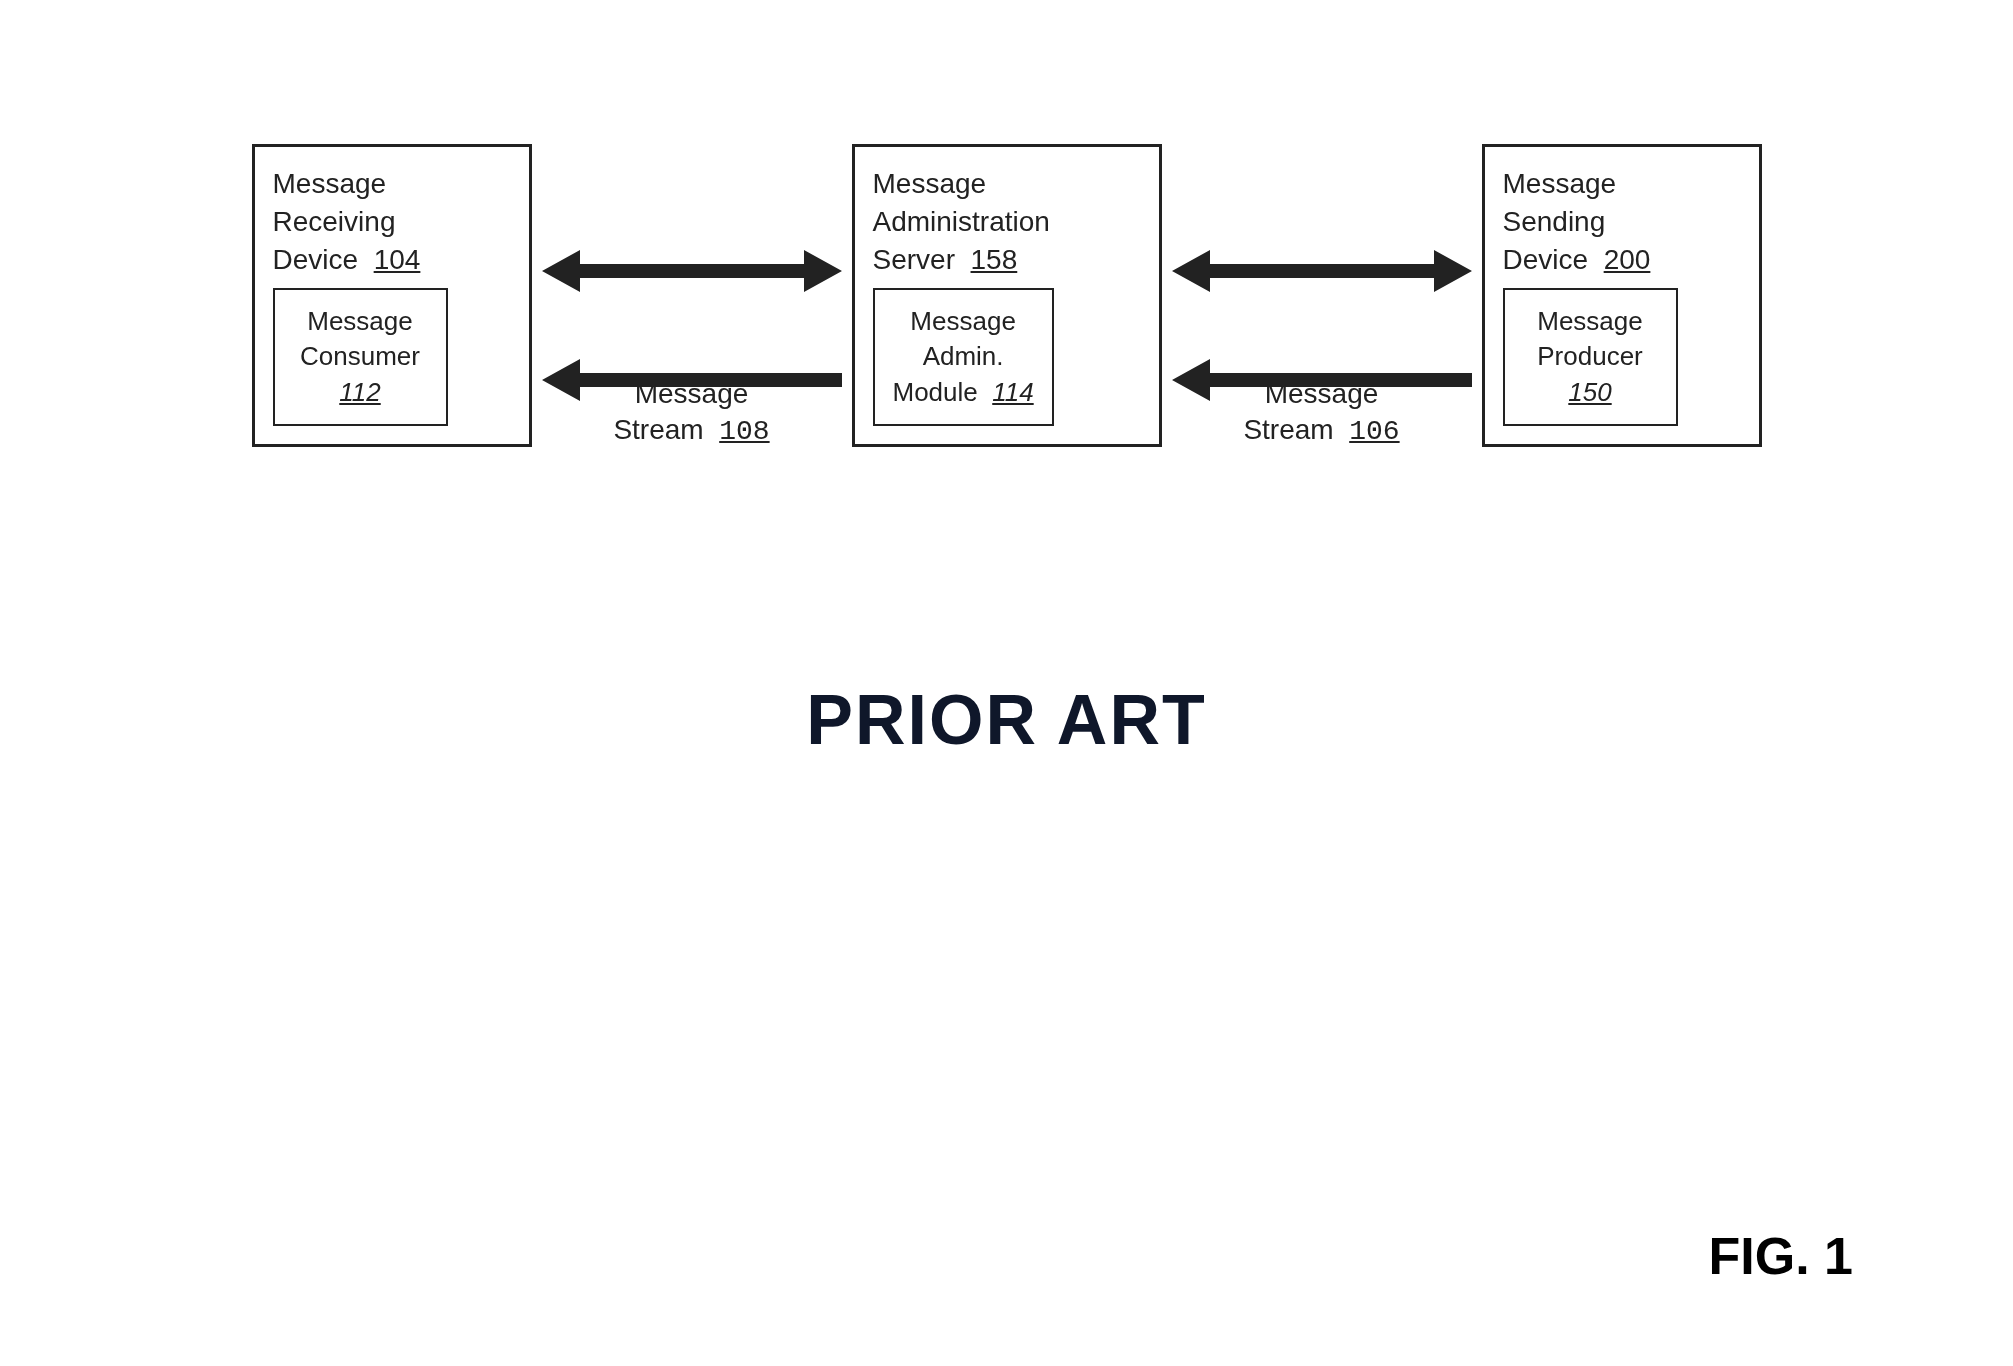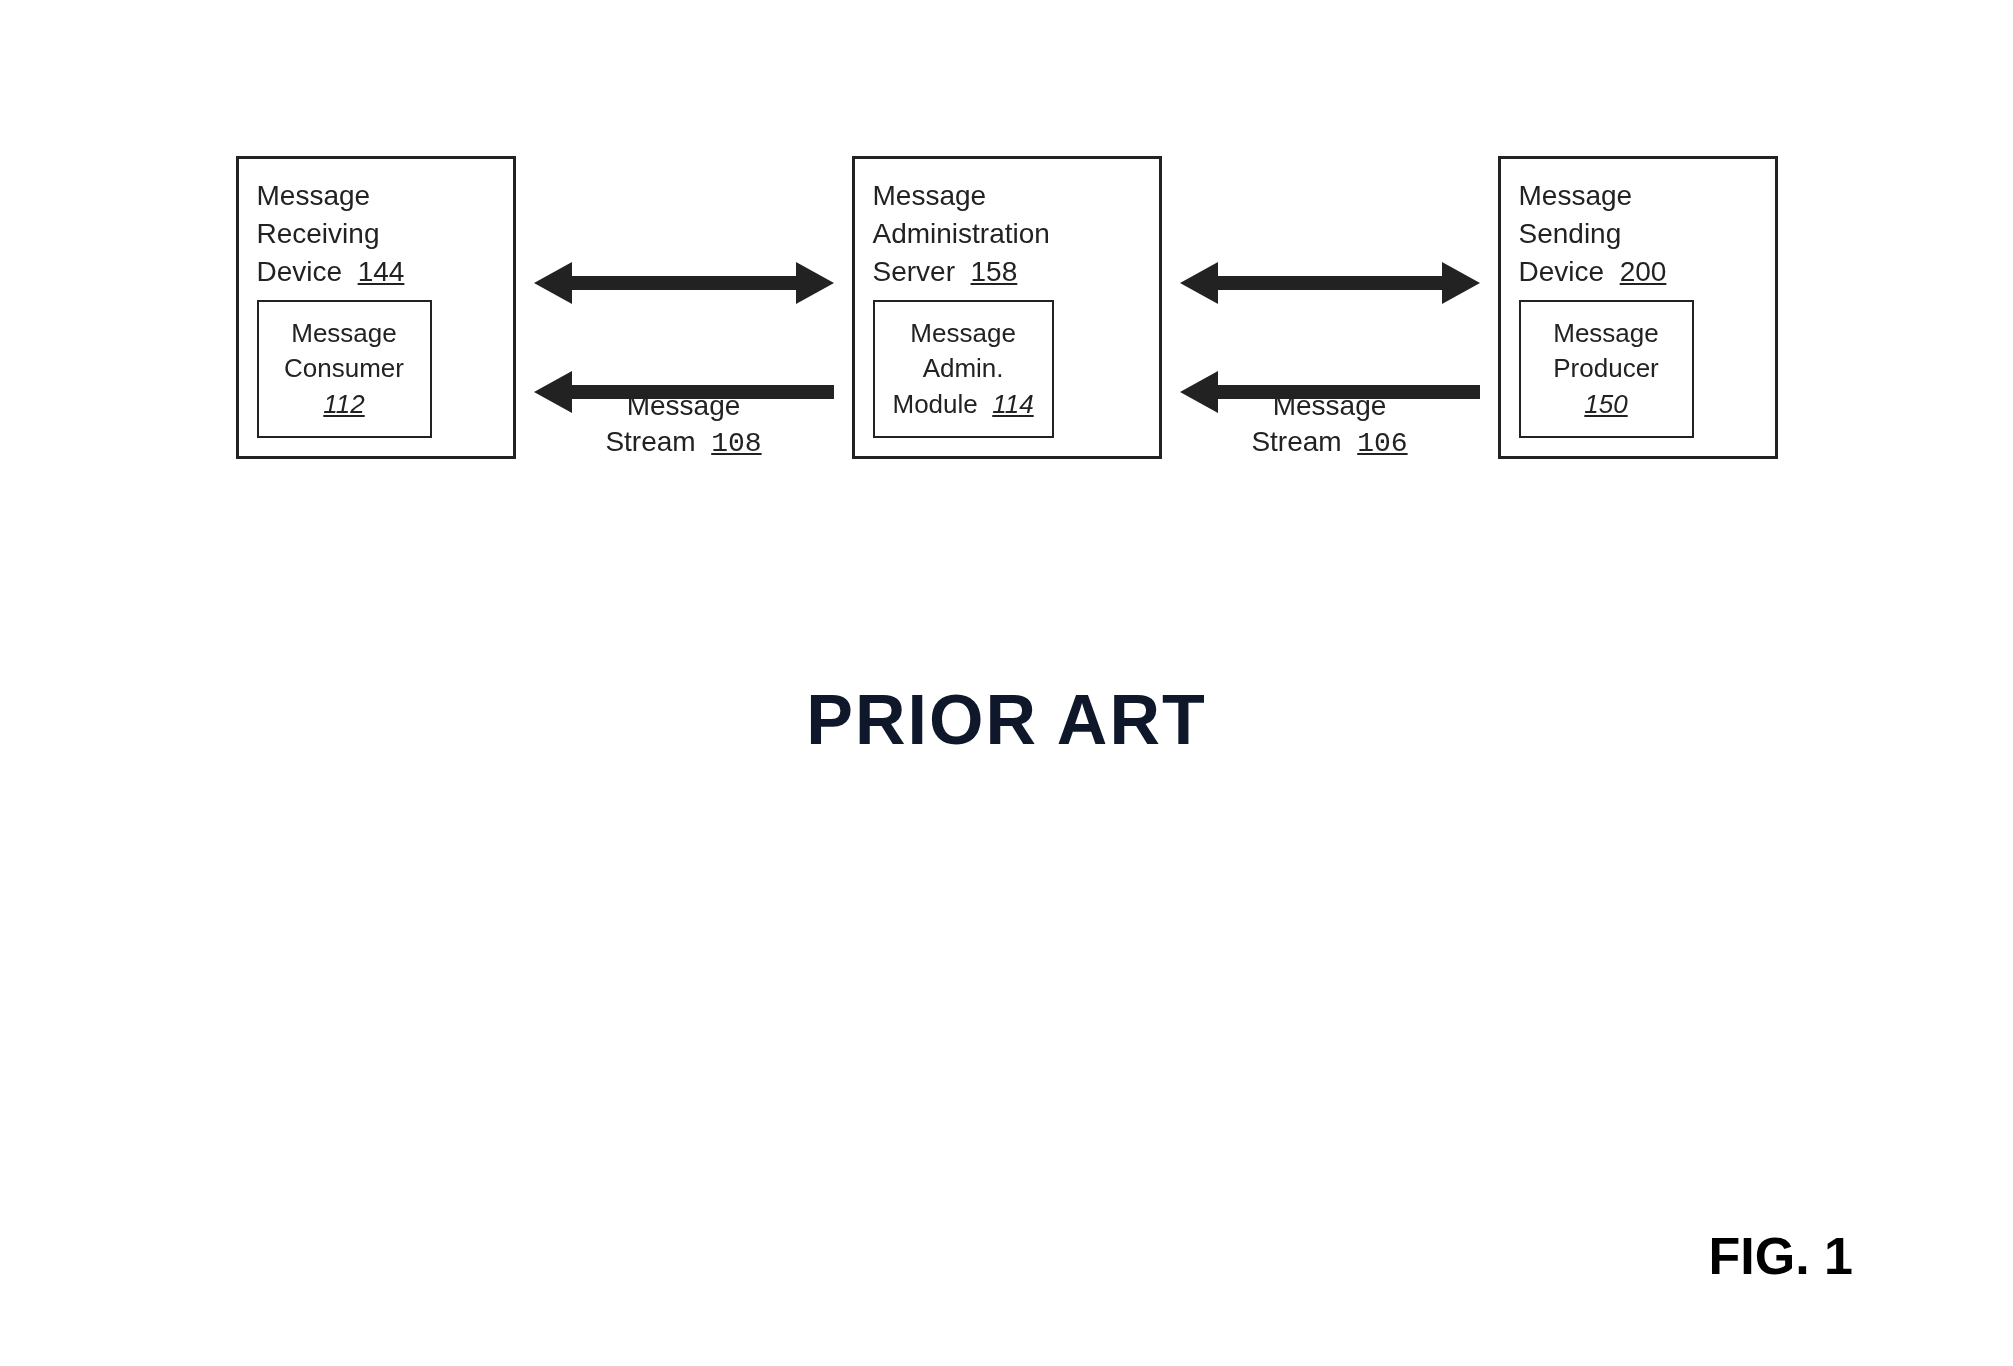--- a/index.html
+++ b/index.html
@@ -8,27 +8,27 @@
       background: #ffffff;
       font-family: Arial, sans-serif;
       width: 2013px;
       height: 1366px;
       position: relative;
       overflow: hidden;
     }
 
     .diagram-area {
       position: absolute;
-      top: 156px;
+      top: 144px;
       left: 0;
       right: 0;
       display: flex;
       align-items: center;
       justify-content: center;
-      gap: 8px;
+      gap: 0;
     }
 
     .outer-box {
       border: 3px solid #222;
       padding: 18px;
       background: #fff;
       display: flex;
       flex-direction: column;
       align-items: flex-start;
       min-width: 280px;
@@ -140,21 +140,21 @@
       font-family: Liberation Mono, monospace;
     }
   </style>
 </head>
 <body>
 
 <div class="diagram-area">
 
   <div class="outer-box">
     <div class="box-title">
-      Message<br>Receiving<br>Device &nbsp;<span class="box-id">144</span>
+      Message<br>Receiving<br>Device &nbsp;<span class="box-id">104</span>
     </div>
     <div class="inner-box">
       <div>
         Message<br>Consumer<br><span class="inner-box-id">112</span>
       </div>
     </div>
   </div>
 
   <div class="arrow-container">
 

